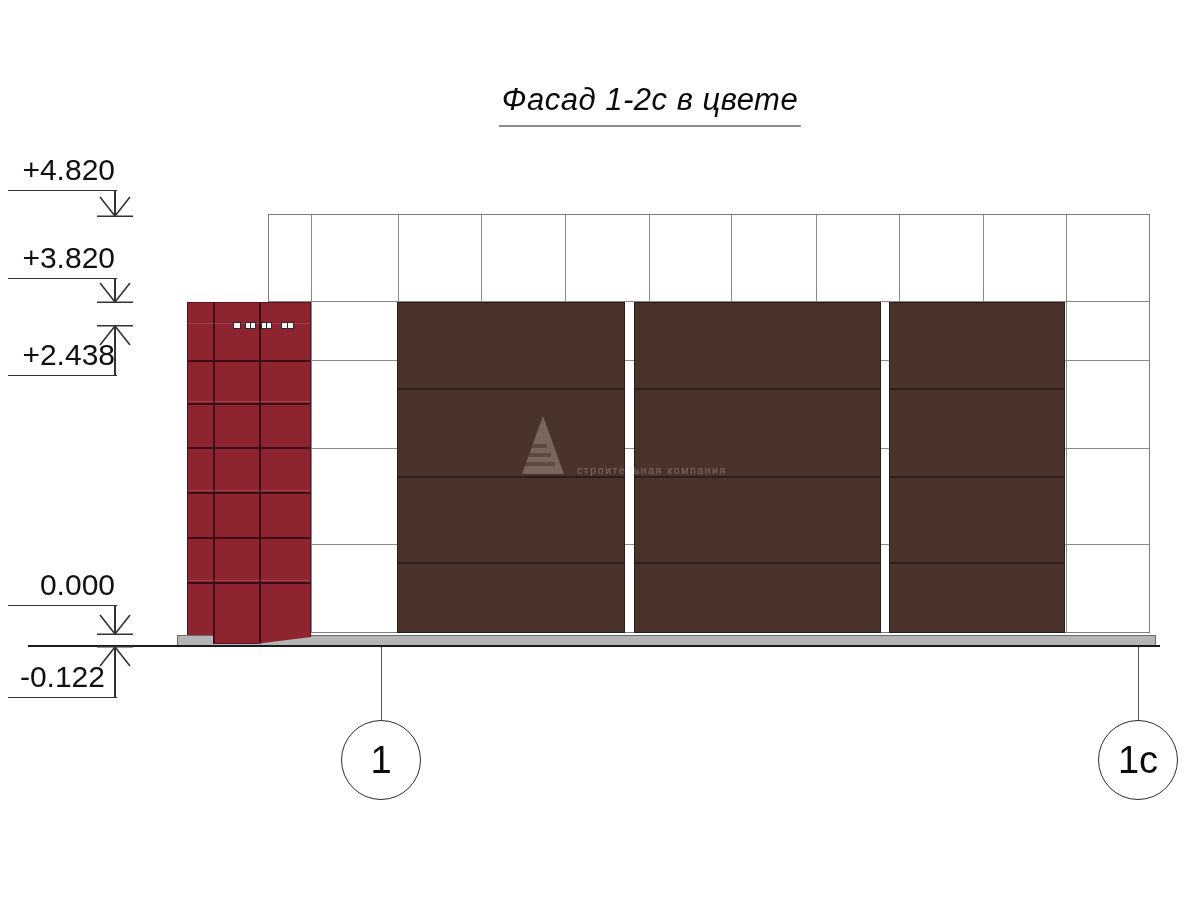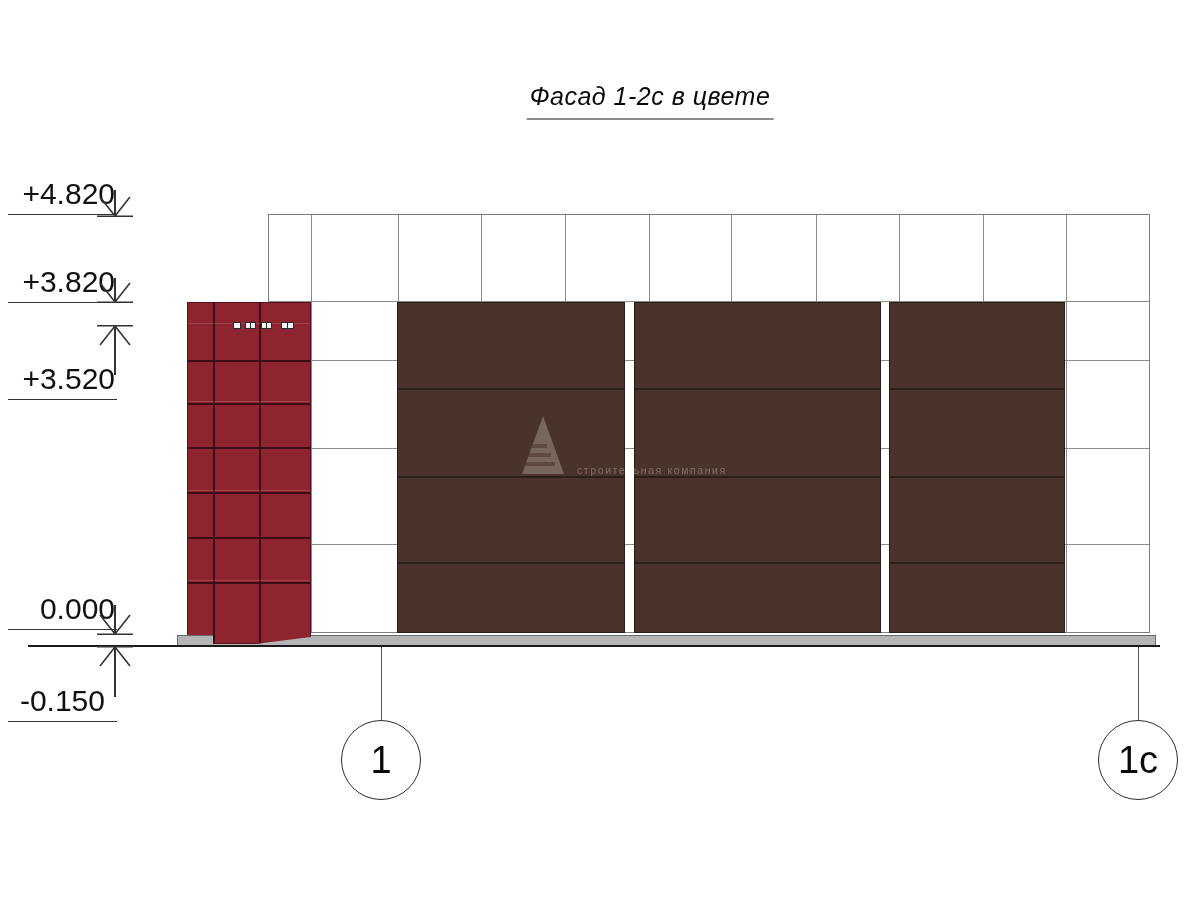--- a/index.html
+++ b/index.html
@@ -1,21 +1,21 @@
 <!DOCTYPE html>
 <html style="--red-tile: #8e2430; --red-joint: #3c0d14; --brown-panel: #4a332b; --brown-joint: #2c1e18; --plinth-gray: #b5b5b5; --grid-line: #8a8a8a;"><head>
 <meta charset="utf-8">
 <style>
   html,body{margin:0;padding:0;}
   body{width:1200px;height:900px;background:#fff;overflow:hidden;position:relative;
        font-family:"Liberation Sans", sans-serif;color:#111;}
 
   
   .title-wrap{position:absolute;left:650px;top:82px;transform:translateX(-50%);z-index:7;white-space:nowrap;}
-  .title-text{display:inline-block;font-style:italic;font-size:25px;font-weight:400;color:#0a0a0a;
+  .title-text{display:inline-block;font-style:italic;font-size:31px;font-weight:400;color:#0a0a0a;
               padding:0 3px 7px 3px;border-bottom:2px solid #8c8c8c;letter-spacing:0.5px;}
 
   
   .facade{position:absolute;left:268px;top:214px;width:882px;height:419px;background:#fff;
           border:1.5px solid #7d7d7d;box-sizing:border-box;z-index:1;}
   .gv{position:absolute;top:0;width:1px;height:100%;background:var(--grid-line,#8a8a8a);}
   .gh{position:absolute;left:0;height:1px;width:100%;background:var(--grid-line,#8a8a8a);}
 
   
   .plinth{position:absolute;left:177px;top:635px;width:979px;height:11px;background:var(--plinth-gray,#b5b5b5);
@@ -44,21 +44,21 @@
   
   .ground{position:absolute;left:28px;top:645px;width:1132px;height:2px;background:#1a1a1a;z-index:6;}
   .axis-line{position:absolute;top:647px;width:1px;height:73px;background:#555;z-index:6;}
   .bubble{position:absolute;top:720px;width:80px;height:80px;border:1.5px solid #2c2c2c;border-radius:50%;
           box-sizing:border-box;display:flex;align-items:center;justify-content:center;
           font-size:38px;color:#0a0a0a;background:#fff;z-index:6;}
 
   
   .mtext{position:absolute;left:8px;width:107px;height:38px;border-bottom:1.5px solid #333;
          box-sizing:content-box;font-size:30px;line-height:36px;text-align:right;padding-right:2px;
-         white-space:nowrap;z-index:7;margin-top:24px;}
+         white-space:nowrap;z-index:7;}
   .mline{position:absolute;left:114px;width:1.5px;background:#333;z-index:7;}
   .arr{position:absolute;left:96px;z-index:7;}
   .arr line{stroke:#333;stroke-width:1.6;}
 </style>
 </head>
 <body>
 
 <div class="title-wrap">
   <span class="title-text">Фасад 1-2с в цвете</span>
 </div>
@@ -158,35 +158,35 @@
 </svg>
 
 <div class="mtext" style="top:240px;">+3.820</div>
 <div class="mline" style="top:278px;height:24px;"></div>
 <svg class="arr" style="top:280px;" width="38" height="24">
   <line x1="4" y1="3" x2="19" y2="22"></line>
     <line x1="34" y1="3" x2="19" y2="22"></line>
     <line x1="1" y1="22.3" x2="37" y2="22.3"></line>
 </svg>
 
-<div class="mtext" style="top:337px;">+3.520</div>
+<div class="mtext" style="top:337px;">+2.438</div>
 <div class="mline" style="top:326px;height:49px;"></div>
 <svg class="arr" style="top:324px;" width="38" height="24">
   <line x1="4" y1="21" x2="19" y2="2"></line>
     <line x1="34" y1="21" x2="19" y2="2"></line>
     <line x1="1" y1="1.7" x2="37" y2="1.7"></line>
 </svg>
 
 <div class="mtext" style="top:567px;text-align:right;">0.000</div>
 <div class="mline" style="top:605px;height:29px;"></div>
 <svg class="arr" style="top:612px;" width="38" height="24">
   <line x1="4" y1="3" x2="19" y2="22"></line>
     <line x1="34" y1="3" x2="19" y2="22"></line>
     <line x1="1" y1="22.3" x2="37" y2="22.3"></line>
 </svg>
 
-<div class="mtext" style="top:659px;padding-right:12px;width:97px;">-0.150</div>
+<div class="mtext" style="top:659px;padding-right:12px;width:97px;">-0.122</div>
 <div class="mline" style="top:647px;height:50px;"></div>
 <svg class="arr" style="top:645px;" width="38" height="24">
   <line x1="4" y1="21" x2="19" y2="2"></line>
     <line x1="34" y1="21" x2="19" y2="2"></line>
     <line x1="1" y1="1.7" x2="37" y2="1.7"></line>
 </svg>
 
 </body></html>

